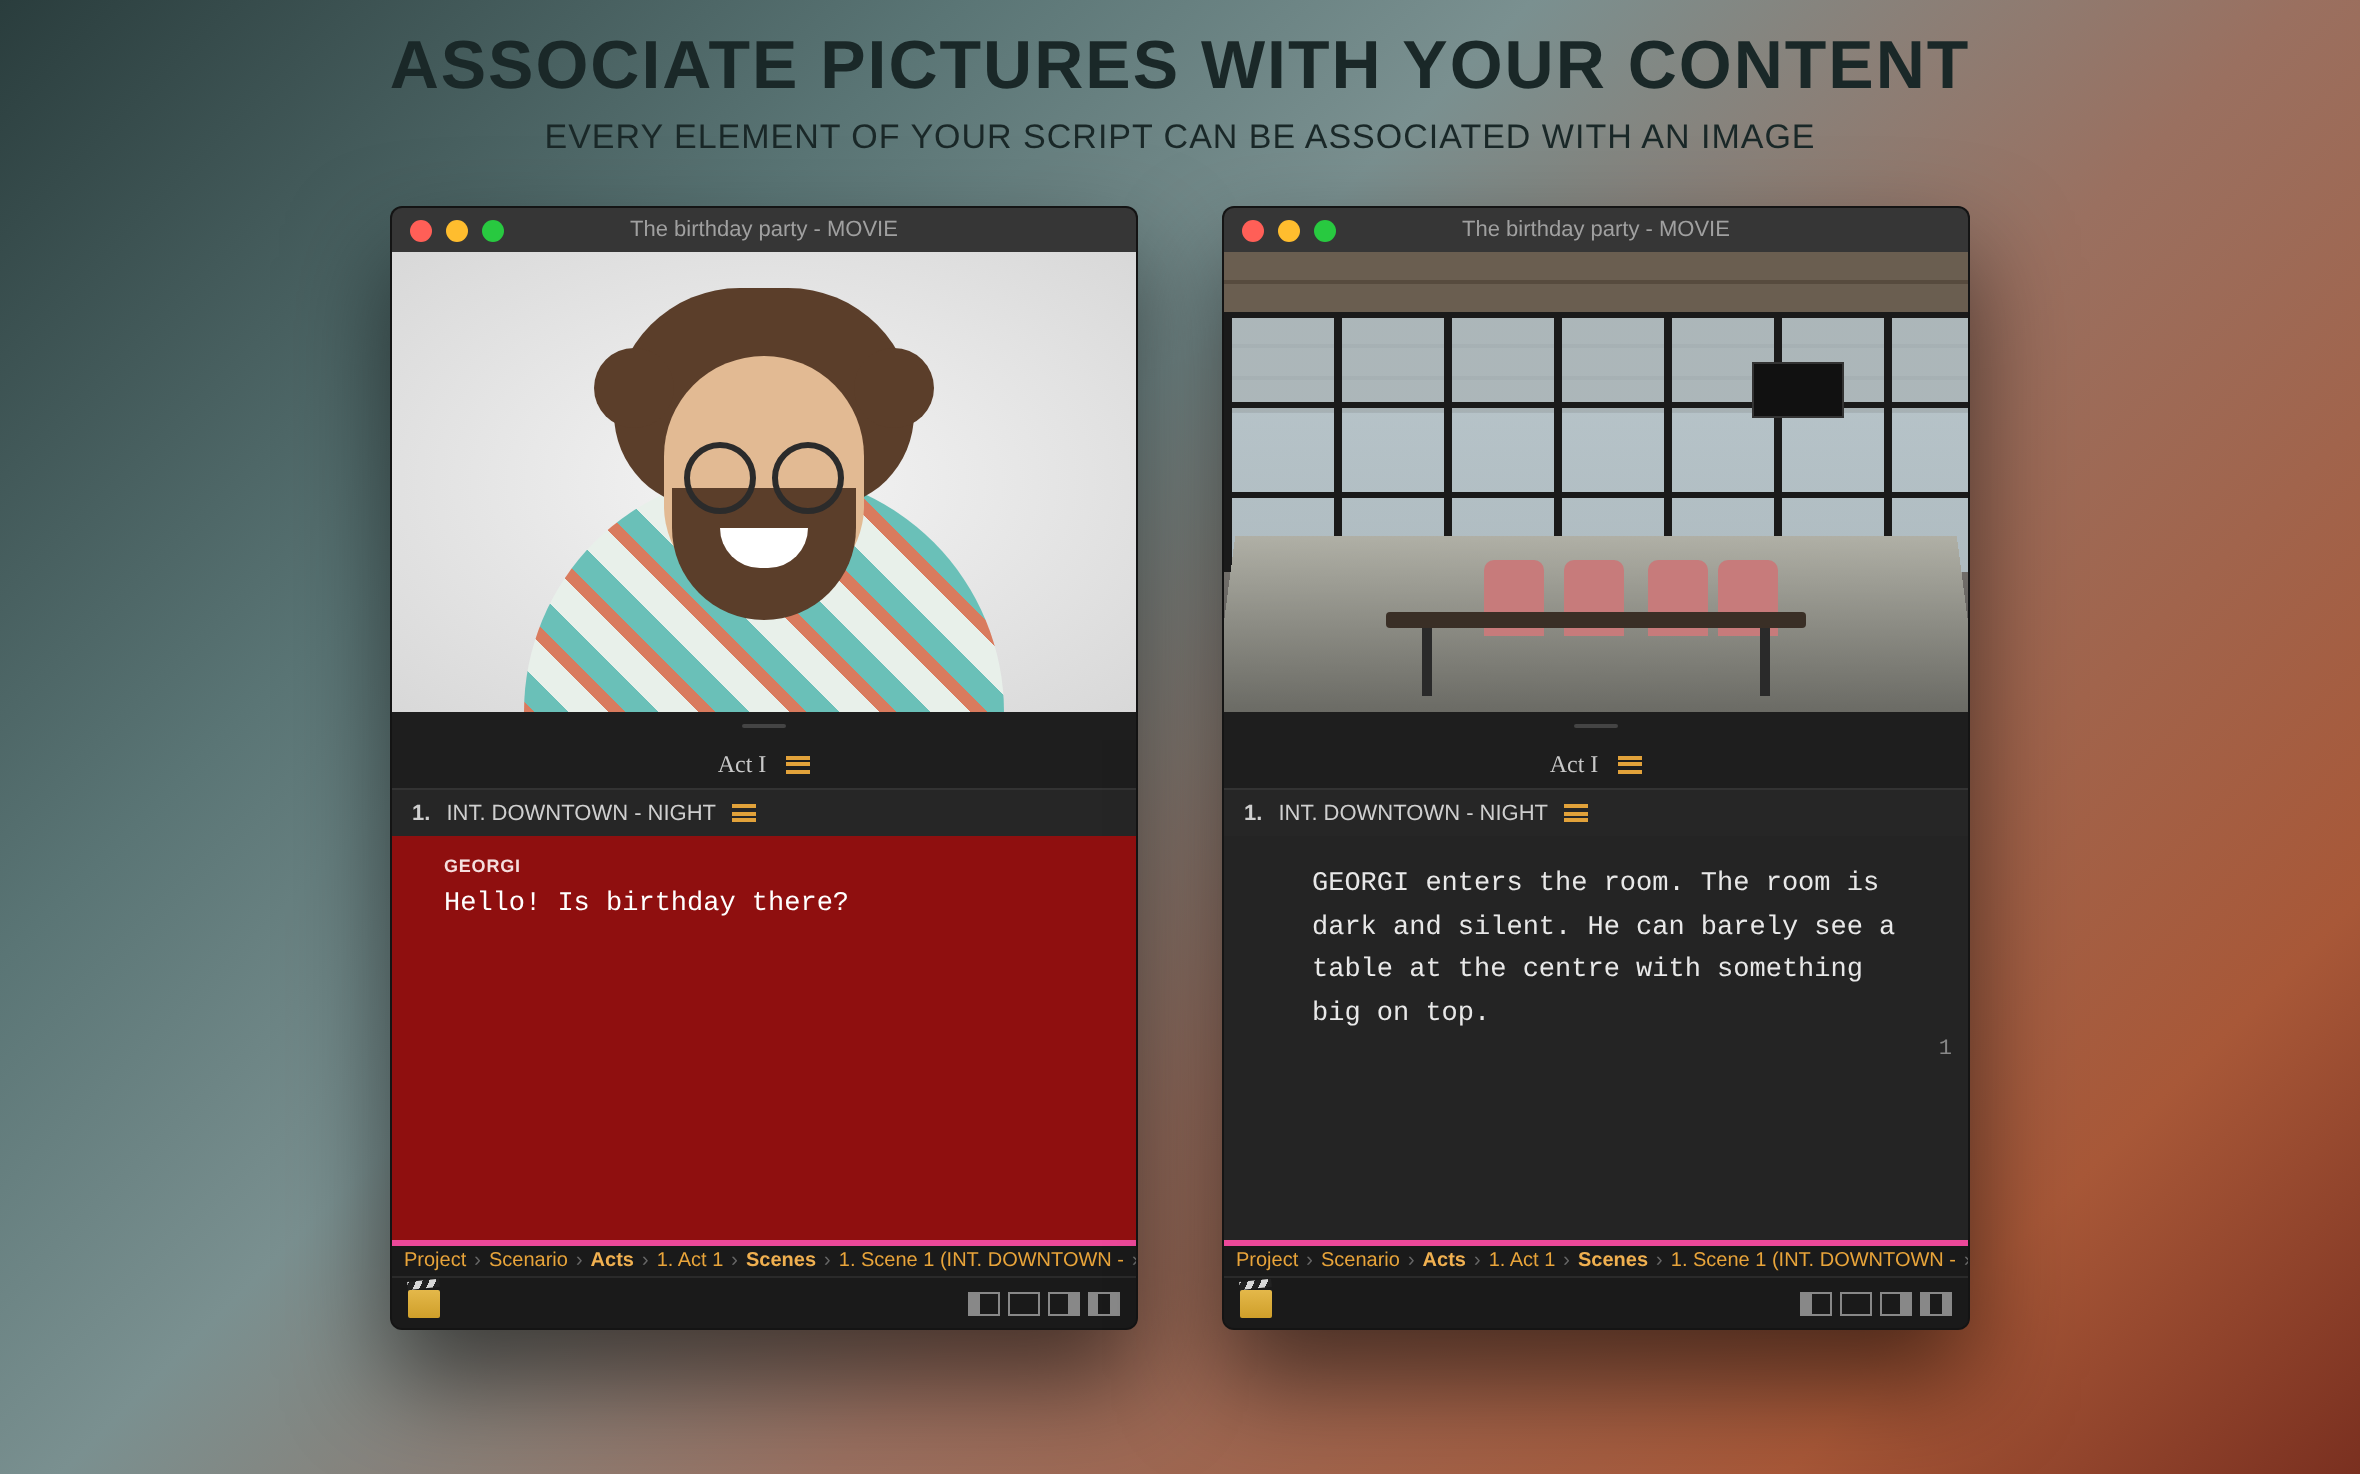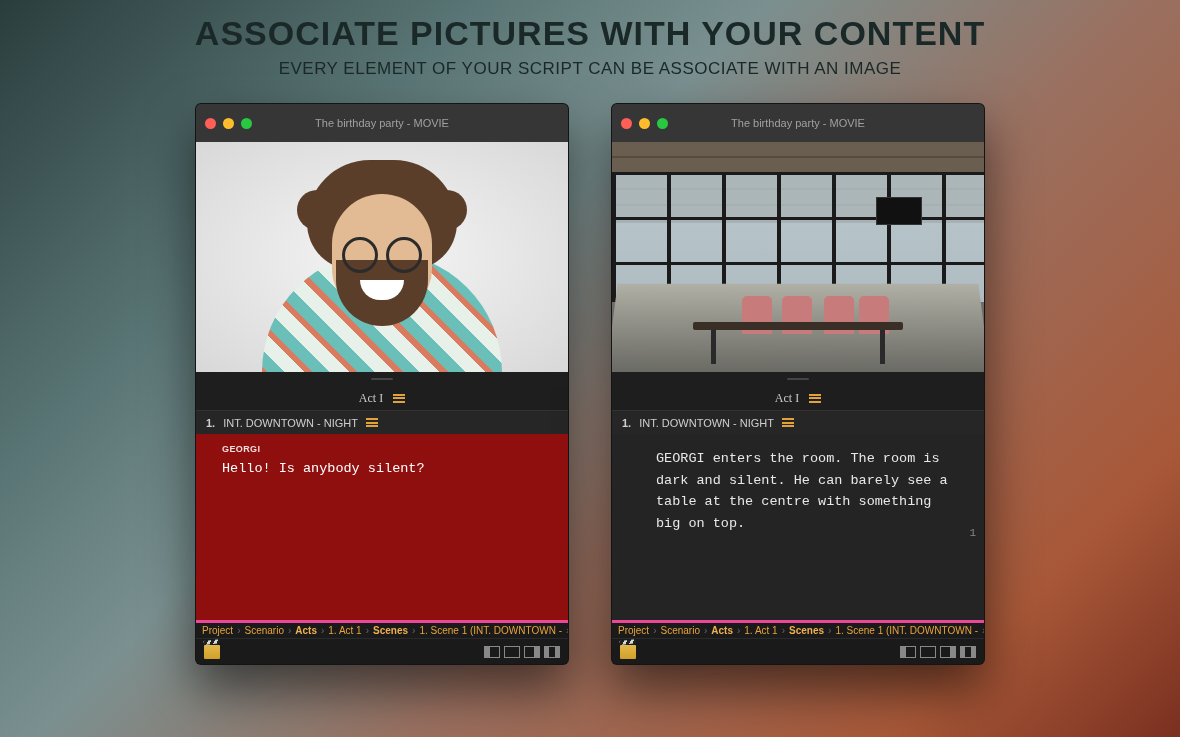--- a/index.html
+++ b/index.html
@@ -42,21 +42,21 @@
       height: 562px;
       background: #1e1e1e;
       border-radius: 6px;
       overflow: hidden;
       box-shadow: 0 25px 50px rgba(0,0,0,0.55);
       display: flex;
       flex-direction: column;
       border: 1px solid rgba(0,0,0,0.3);
     }
     .titlebar {
-      height: 38px;
+      height: 22px;
       background: #363636;
       display: flex;
       align-items: center;
       position: relative;
       flex-shrink: 0;
     }
     .traffic-lights {
       display: flex;
       gap: 7px;
       margin-left: 9px;
@@ -291,21 +291,21 @@
     .layout-btn.a::before{content:"";width:5px;background:#888;}
     .layout-btn.b::after{content:"";margin-left:auto;width:5px;background:#888;}
     .layout-btn.c::before{content:"";width:4px;background:#888;}
     .layout-btn.c::after{content:"";margin-left:auto;width:4px;background:#888;}
   </style>
 </head>
 <body>
 
 <div class="marketing-header">
   <div class="marketing-title">ASSOCIATE PICTURES WITH YOUR CONTENT</div>
-  <div class="marketing-subtitle">EVERY ELEMENT OF YOUR SCRIPT CAN BE ASSOCIATE WITH AN IMAGE</div>
+  <div class="marketing-subtitle">EVERY ELEMENT OF YOUR SCRIPT CAN BE ASSOCIATED WITH AN IMAGE</div>
 </div>
 
 <div class="windows">
 
   <div class="window">
     <div class="titlebar">
       <div class="traffic-lights">
         <div class="traffic-light tl-close"></div>
         <div class="traffic-light tl-min"></div>
         <div class="traffic-light tl-max"></div>
@@ -339,21 +339,21 @@
       <span>INT.  DOWNTOWN - NIGHT</span>
       <span class="mini-marker">
           <span></span>
           <span></span>
           <span></span>
         </span>
     </div>
     <div class="script-body">
       <div class="script-red">
         <div class="script-char">GEORGI</div>
-        <div class="script-line">Hello! Is anybody silent?</div>
+        <div class="script-line">Hello! Is birthday there?</div>
       </div>
     </div>
     <div class="breadcrumb" id="bc0">
         <span>Project</span>
         <span class="sep">›</span>
         <span>Scenario</span>
         <span class="sep">›</span>
         <span class="strong">Acts</span>
         <span class="sep">›</span>
         <span>1. Act 1</span>

